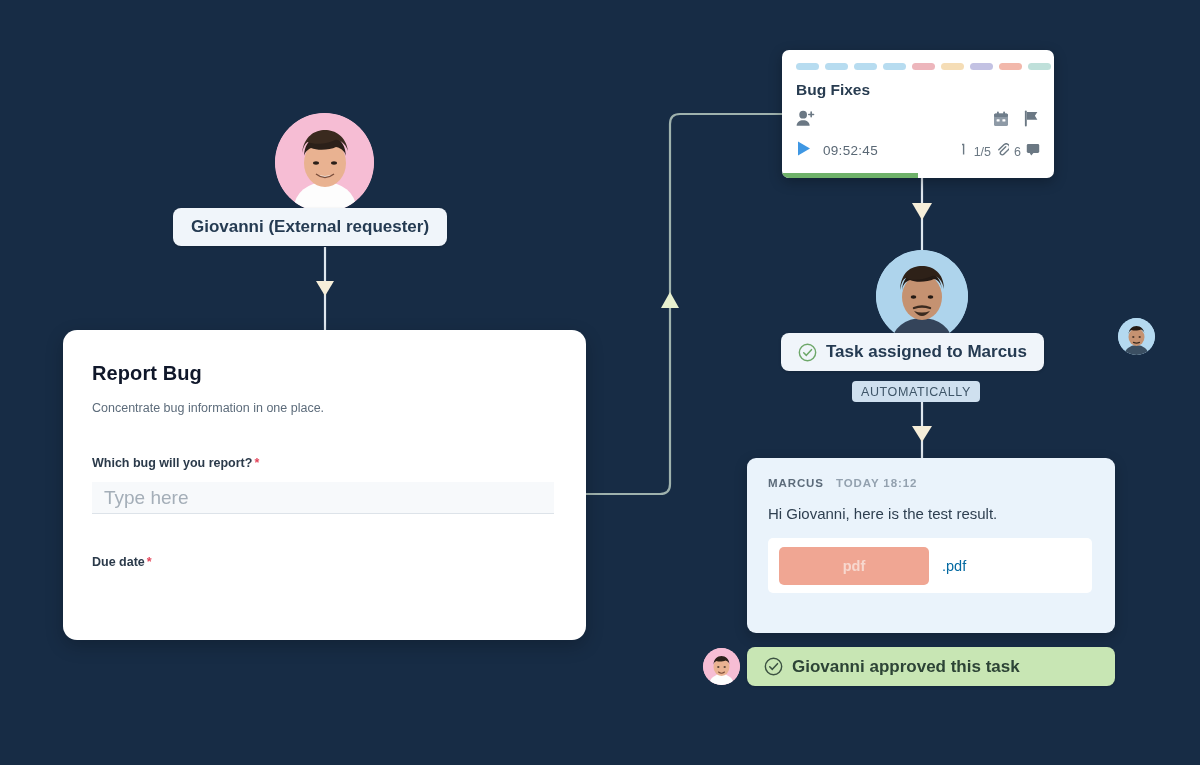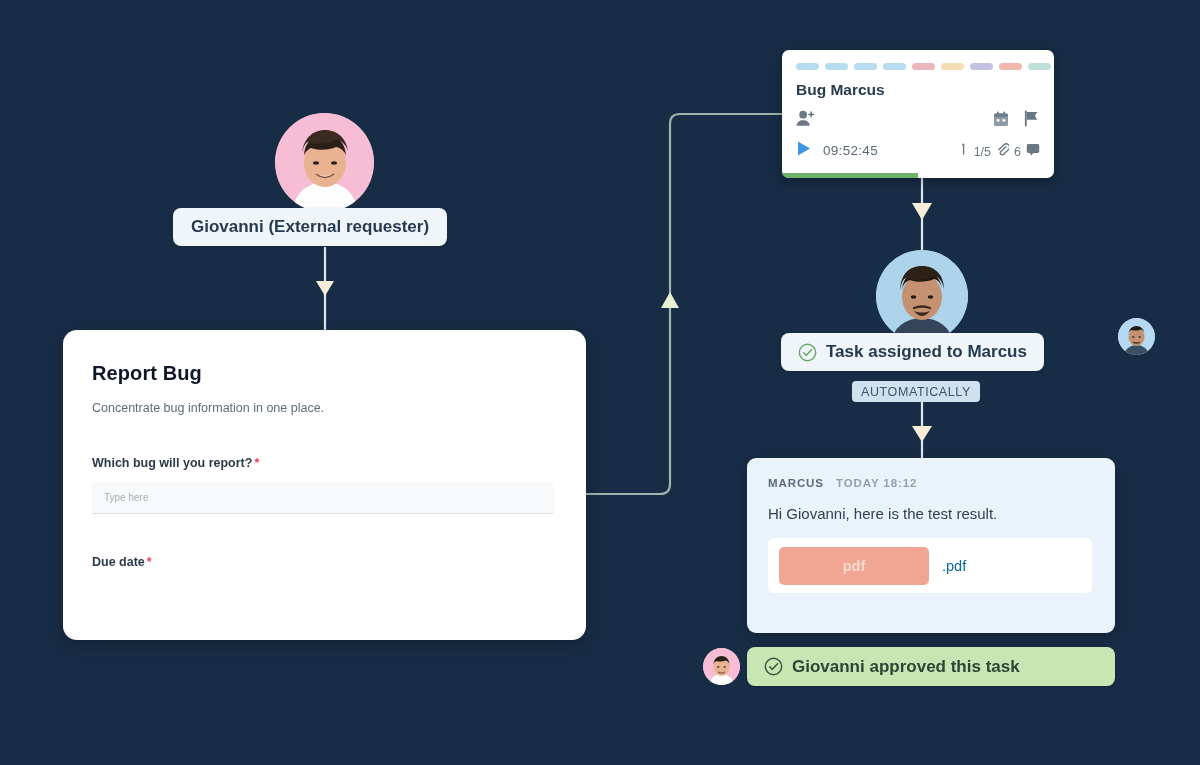--- a/index.html
+++ b/index.html
@@ -90,21 +90,21 @@
     margin-top: 41px;
     font-size: 12.5px; font-weight: bold; color: #2b3a4a;
   }
   .req { color: #e4465b; font-weight: bold; margin-left: 2px; }
   .txt-input {
     margin-top: 12px;
     width: 462px; height: 32px;
     background: #f7f9fb;
     border: none; border-bottom: 1px solid #dde3e9;
     font-family: "Liberation Sans", sans-serif;
-    font-size: 10px; color: #7b8894;
+    font-size: 19px; color: #7b8894;
     padding: 0 12px;
     outline: none;
   }
   .txt-input::placeholder { color: #a4aeb8; }
   .date-row { display: flex; align-items: flex-end; justify-content: space-between; }
   .date-input {
     margin-top: 12px;
     width: 225px; height: 32px;
     background: #f7f9fb;
     border: none; border-bottom: 1px solid #dde3e9;
@@ -234,21 +234,21 @@
       <span class="tag" style="background:#b7dcf0"></span>
       <span class="tag" style="background:#b7dcf0"></span>
       <span class="tag" style="background:#edb6bc"></span>
       <span class="tag" style="background:#f5ddb6"></span>
       <span class="tag" style="background:#c3c2e3"></span>
       <span class="tag" style="background:#f2b8ab"></span>
       <span class="tag" style="background:#bfe0da"></span>
 
     </div>
 
-    <div class="task-name">Bug Marcus</div>
+    <div class="task-name">Bug Fixes</div>
 
     <div class="task-icons">
       <span>
         <svg width="19" height="17" viewBox="0 0 20 18">
           <circle cx="7.5" cy="5" r="4.1" fill="#6b7884"></circle>
           <path d="M0.6 16.8c0-4 3.1-6 6.9-6s6.9 2 6.9 6z" fill="#6b7884"></path>
           <path d="M16 2.2v5M13.5 4.7h5" stroke="#6b7884" stroke-width="1.7" stroke-linecap="round"></path>
         </svg>
       </span>
       <span class="right">

